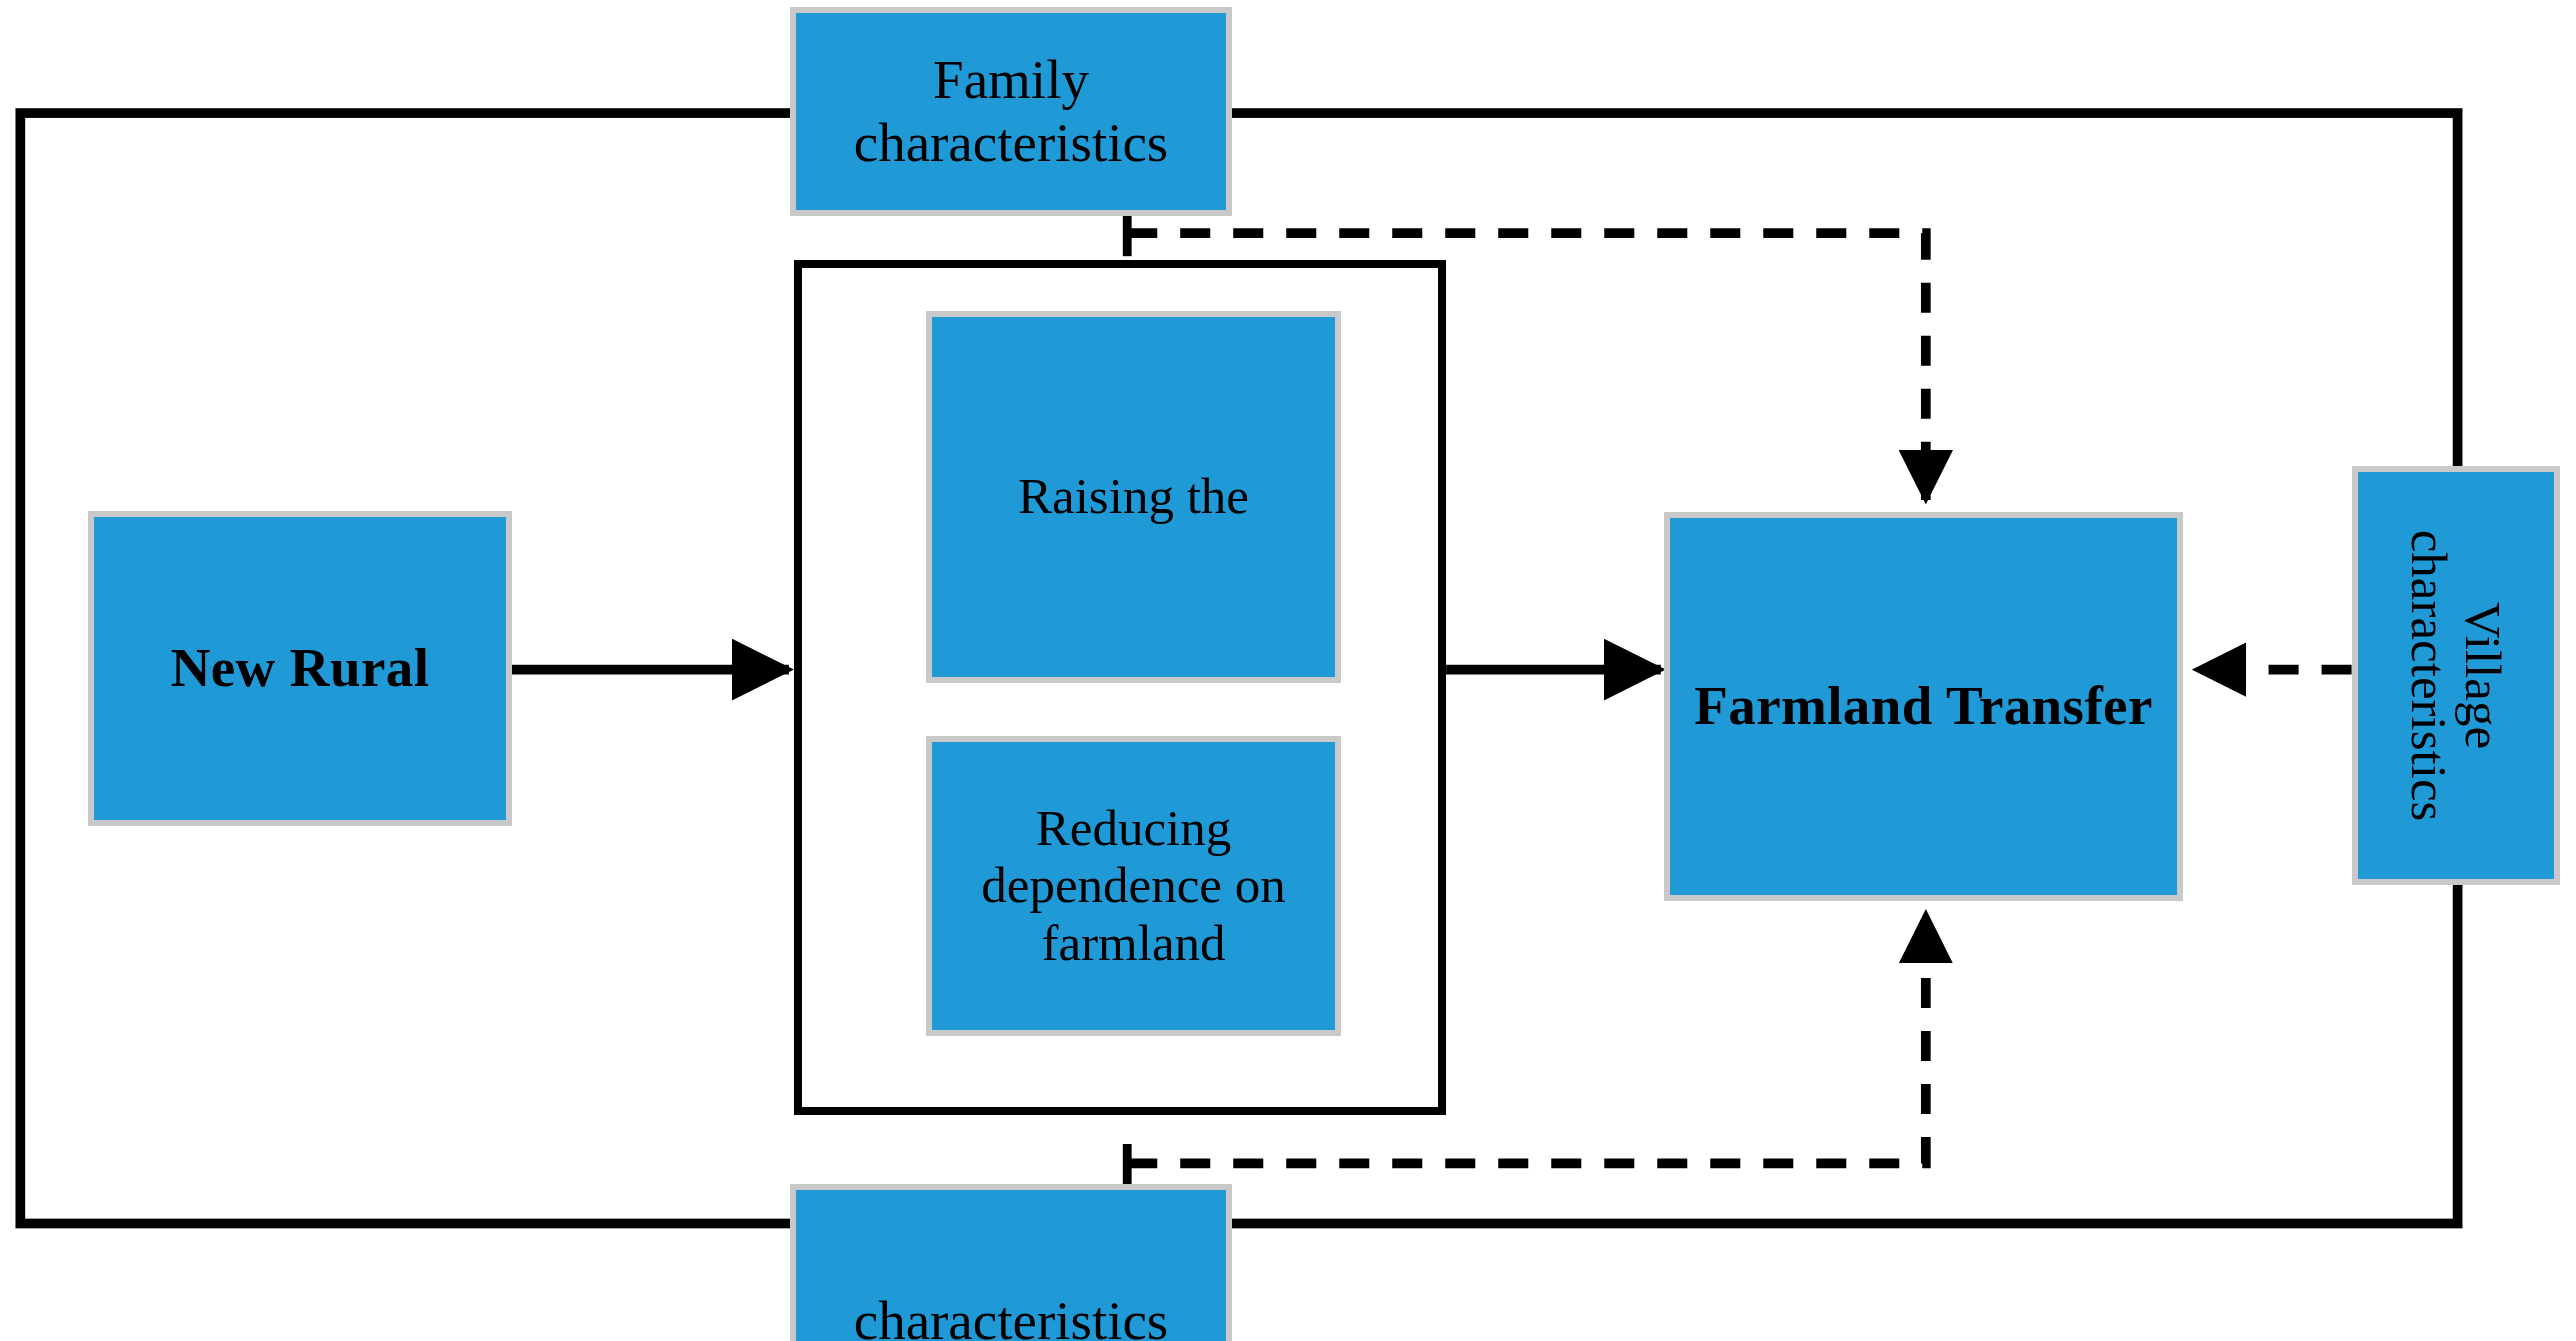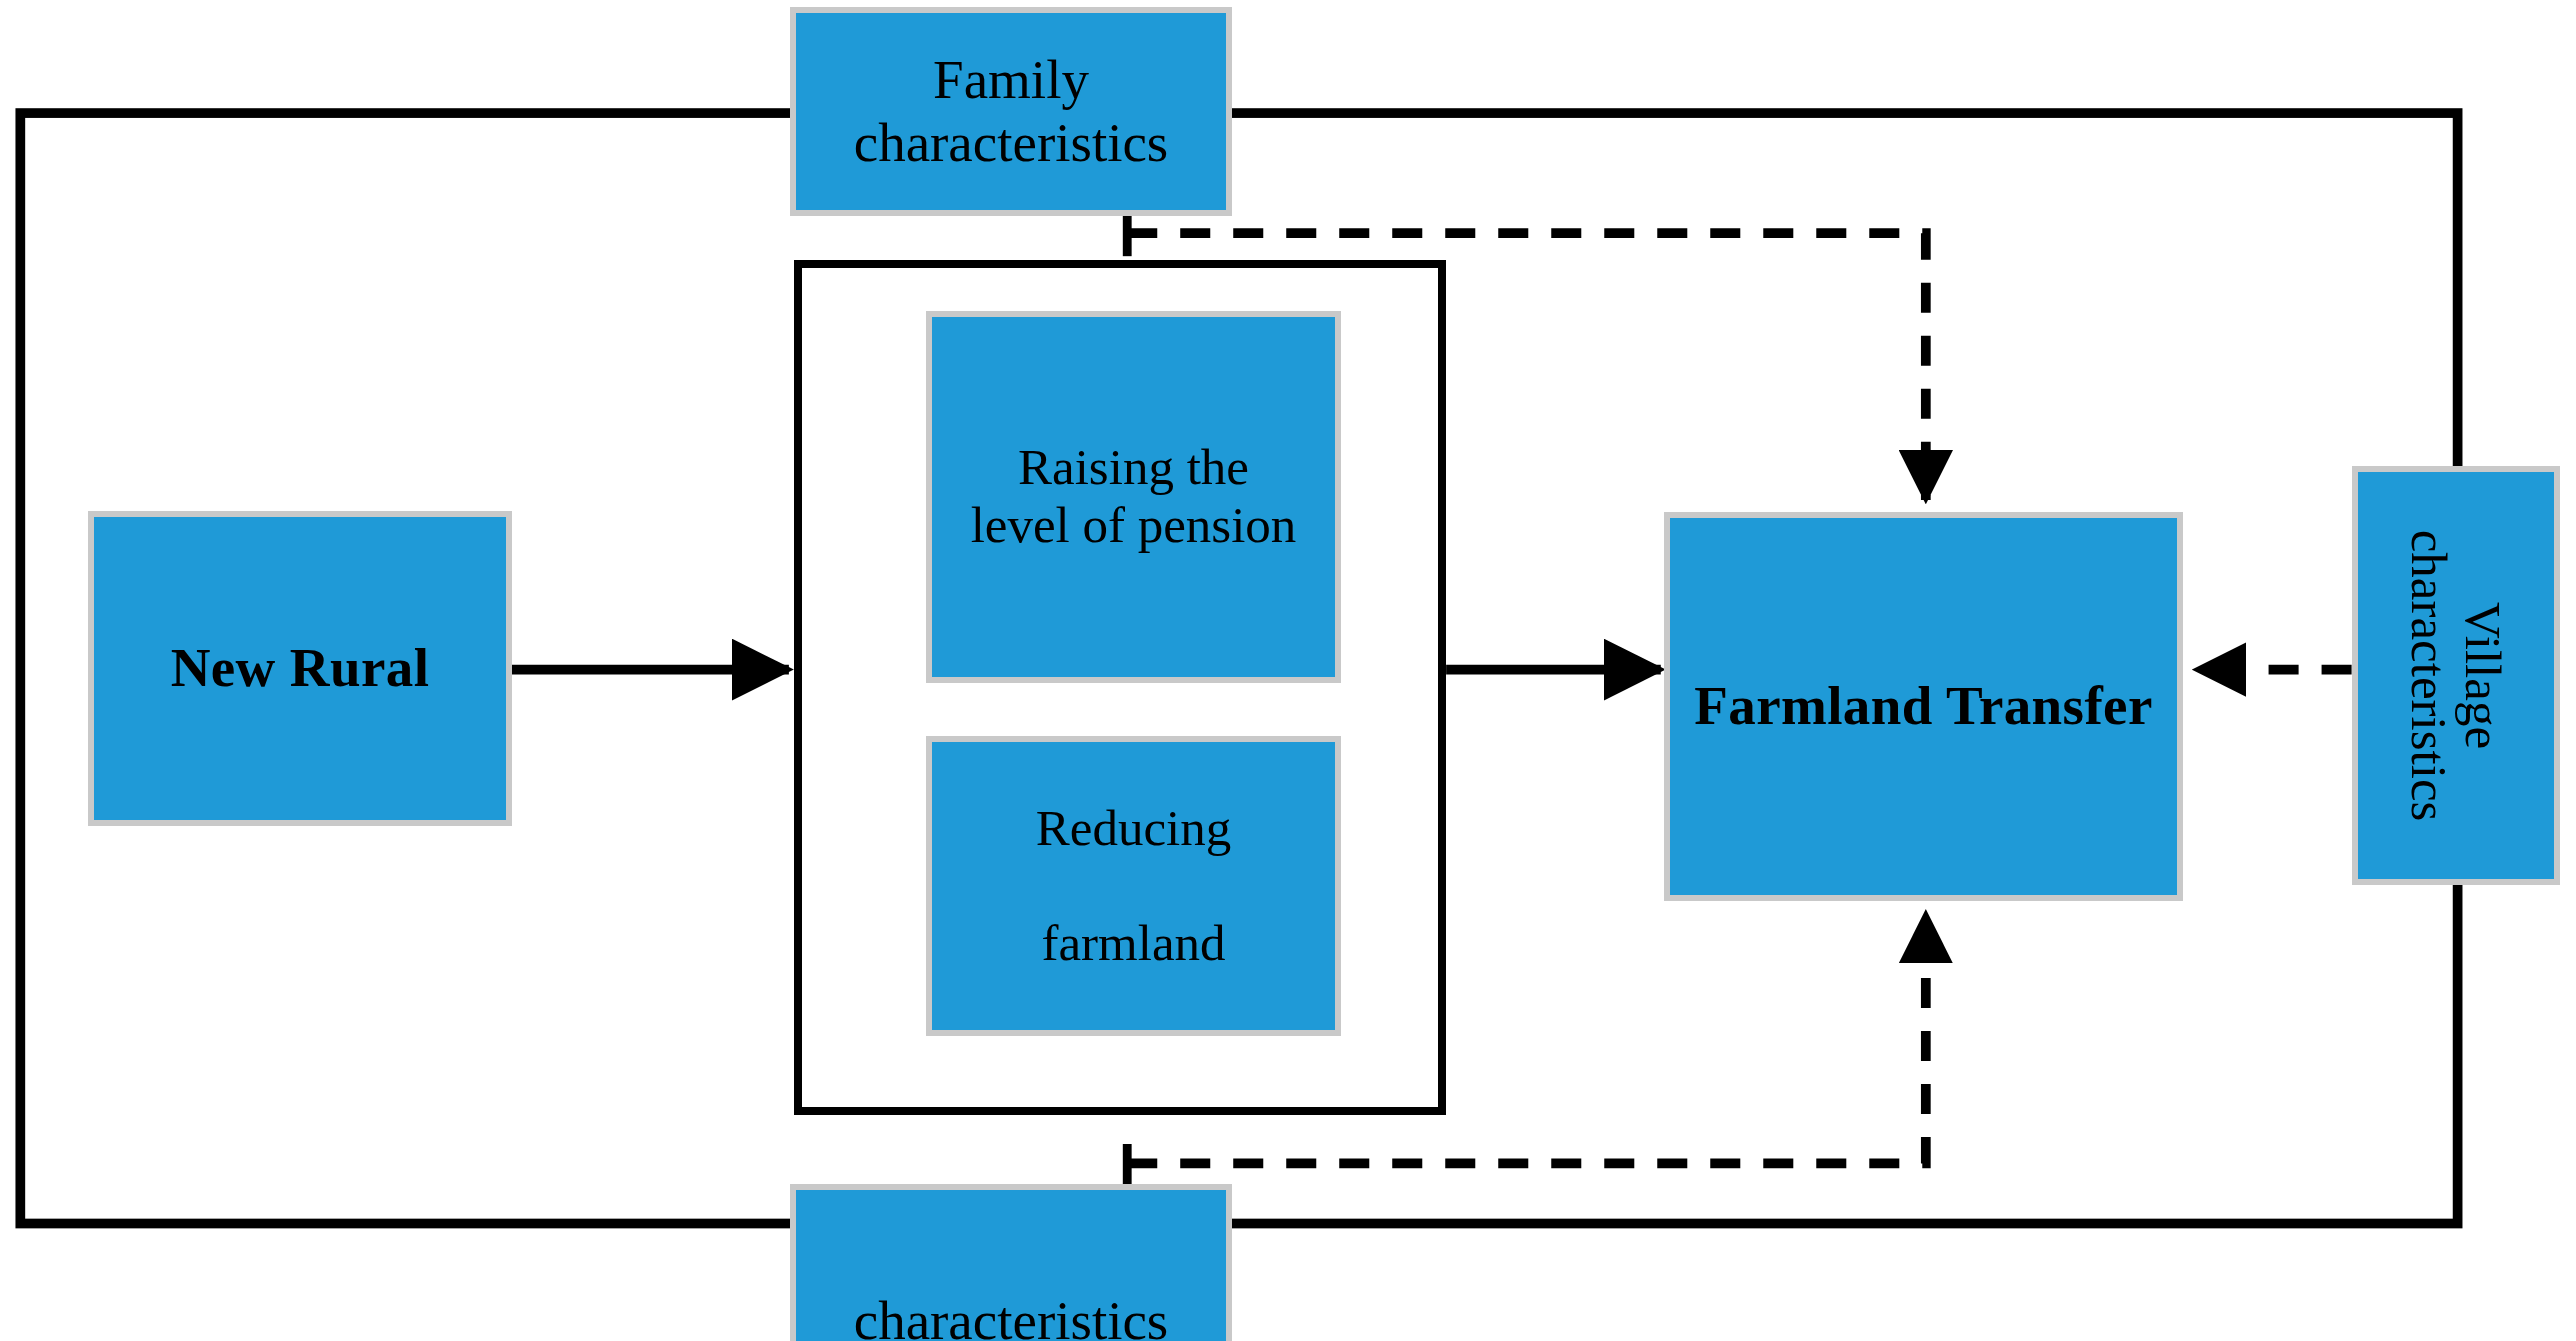--- a/index.html
+++ b/index.html
@@ -78,28 +78,27 @@
 
   <div class="node n-nrps bold">
     <span class="lbl">
       <span>New Rural</span><br>
     </span>
   </div>
 
   <div class="node n-raise">
     <span class="lbl">
       <span>Raising the</span><br>
-      <span>level of pension</span>
     </span>
   </div>
 
   <div class="node n-reduce">
     <span class="lbl">
       <span>Reducing</span><br>
-      <br>
+      <span>dependence on</span><br>
       <span>farmland</span>
     </span>
   </div>
 
   <div class="node n-farmland bold">
     <span class="lbl">Farmland Transfer</span>
   </div>
 
   <div class="node n-village">
     <span class="rot">

